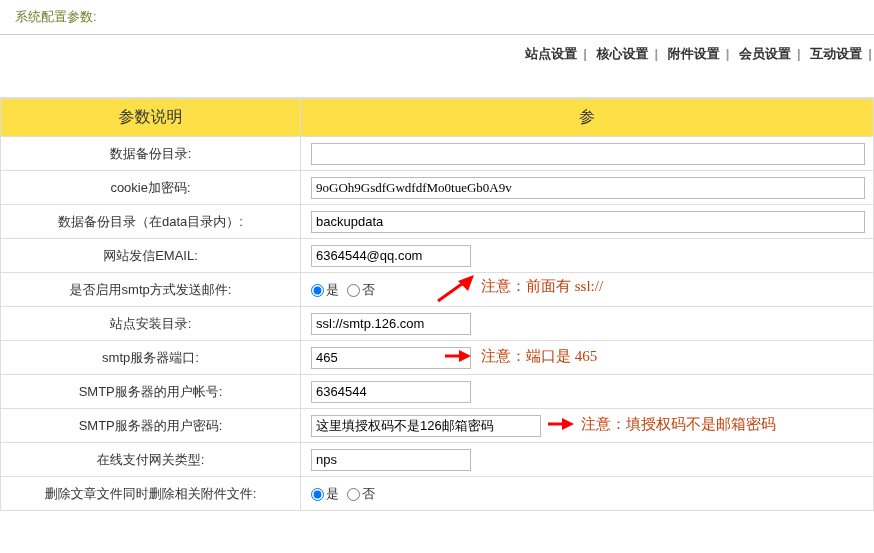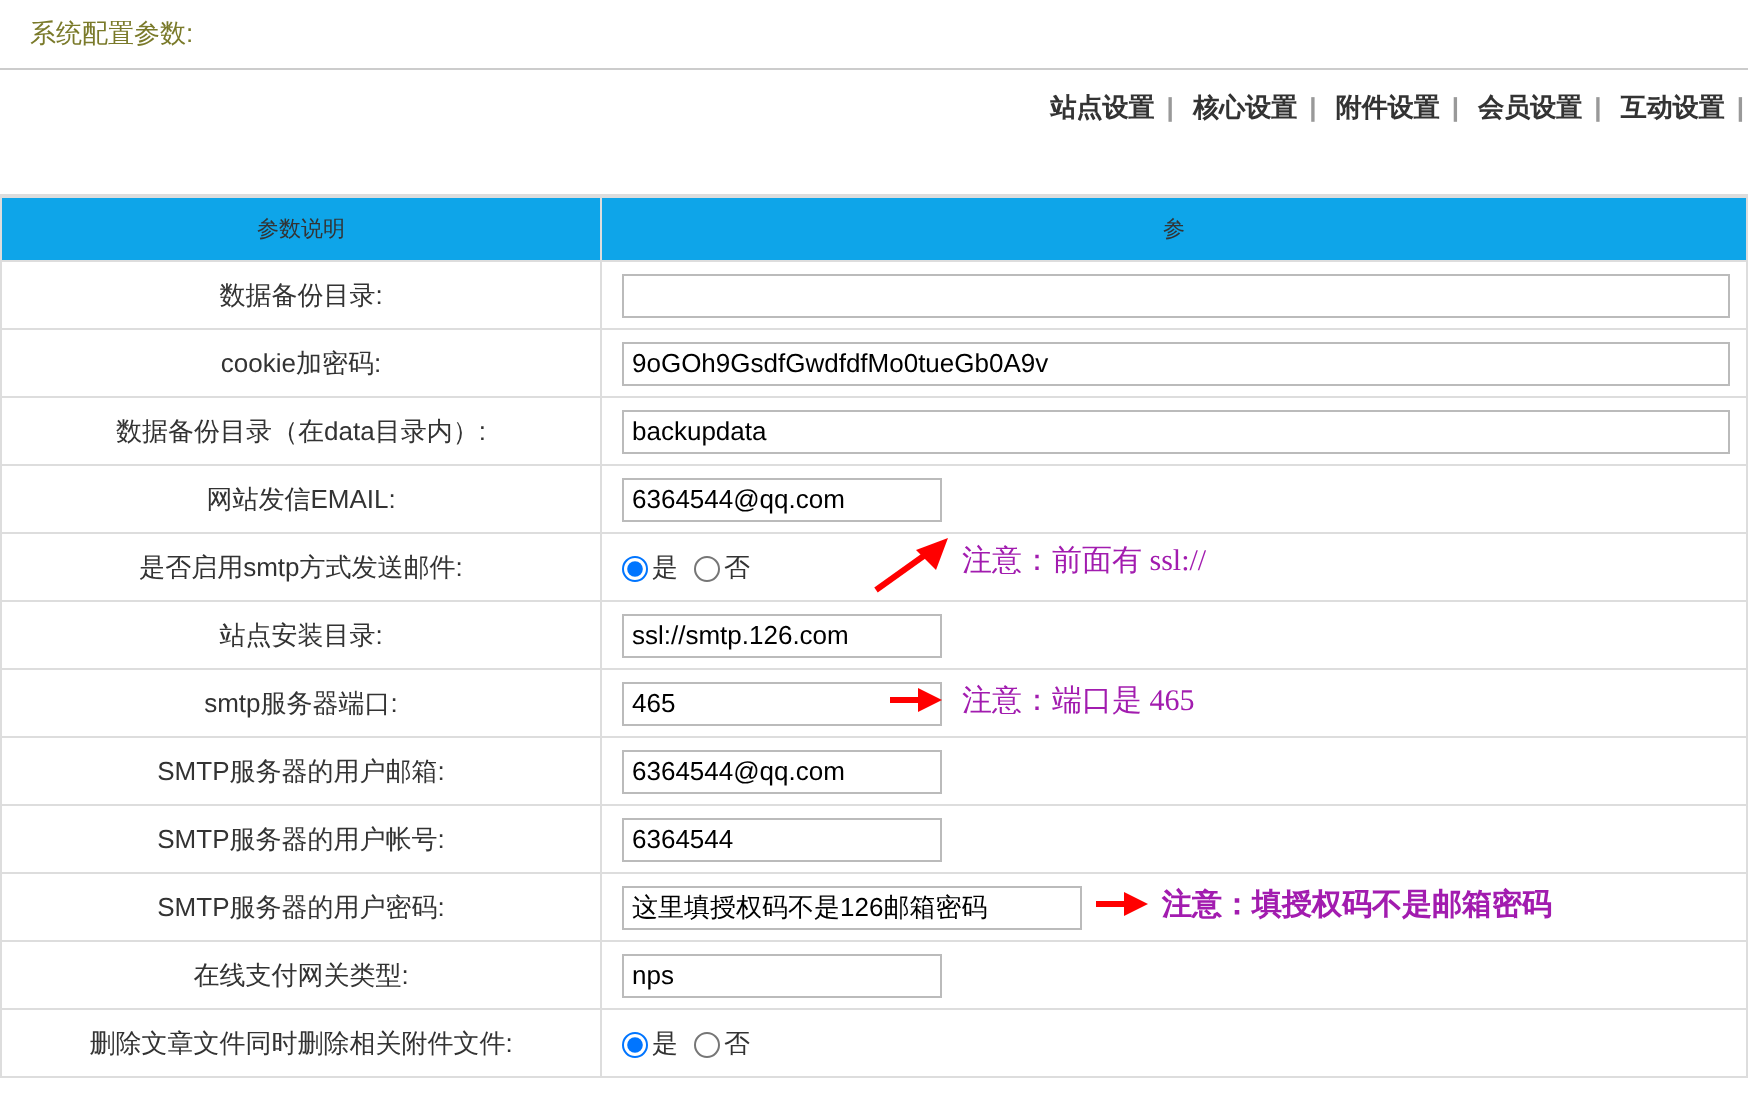--- a/index.html
+++ b/index.html
@@ -39,26 +39,26 @@
     .spacer {
       height: 25px;
       border-bottom: 1px solid #ddd;
     }
     table {
       width: 100%;
       border-collapse: collapse;
       margin-top: 0;
     }
     th {
-      background: #0ea5e9;
+      background: #fde047;
       border: 1px solid #ddd;
       padding: 8px;
       font-weight: normal;
       text-align: center;
-      font-size: 11px;
+      font-size: 16px;
     }
     td {
       border: 1px solid #ddd;
       padding: 5px 8px;
       vertical-align: middle;
       height: 34px;
     }
     td.label {
       width: 300px;
       text-align: center;
@@ -83,21 +83,21 @@
     }
     input[type="radio"] {
       margin: 0 2px 0 0;
       vertical-align: middle;
     }
     .radio-group label {
       margin-right: 8px;
       cursor: pointer;
     }
     .annotation {
-      color: #a21caf;
+      color: #c2410c;
       font-family: "SimSun", serif;
       font-size: 15px;
       position: absolute;
       white-space: nowrap;
     }
     .arrow {
       position: absolute;
       pointer-events: none;
     }
   </style>
@@ -125,21 +125,21 @@
       <th>参</th>
     </tr>
   </thead>
   <tbody id="table-body">
       <tr>
         <td class="label">数据备份目录:</td>
         <td class="value"><input type="text" style="width: 100%;"></td>
       </tr>
       <tr>
         <td class="label">cookie加密码:</td>
-        <td class="value"><input type="text" value="9oGOh9GsdfGwdfdfMo0tueGb0A9v" style="width: 100%;"></td>
+        <td class="value"><input type="text" value="9oGOh9GsdfGwdfdfMo0tueGb0A9v" style="width: 100%; font-family: Liberation Serif, serif;"></td>
       </tr>
       <tr>
         <td class="label">数据备份目录（在data目录内）:</td>
         <td class="value"><input type="text" value="backupdata" style="width: 100%;"></td>
       </tr>
       <tr>
         <td class="label">网站发信EMAIL:</td>
         <td class="value"><input type="text" class="narrow" value="6364544@qq.com" style=""></td>
       </tr>
       <tr>
@@ -154,33 +154,29 @@
         <td class="value"><input type="text" class="narrow" value="ssl://smtp.126.com" style=""></td>
       </tr>
       <tr>
         <td class="label">smtp服务器端口:</td>
         <td class="value"><input type="text" class="narrow" value="465" style=""><svg width="30" height="14" class="arrow" style="left: 142px; top: 8px;">
             <path d="M 2 7 L 20 7" stroke="#ff0000" stroke-width="3" fill="none"></path>
             <polygon points="28,7 16,1 16,13" fill="#ff0000"></polygon>
           </svg><span class="annotation" style="left: 180px; top: 6px;">注意：端口是 465</span></td>
       </tr>
       <tr>
-        <td class="label">SMTP服务器的用户邮箱:</td>
-        <td class="value"><input type="text" class="narrow" value="6364544@qq.com" style=""></td>
-      </tr>
-      <tr>
         <td class="label">SMTP服务器的用户帐号:</td>
         <td class="value"><input type="text" class="narrow" value="6364544" style=""></td>
       </tr>
       <tr>
         <td class="label">SMTP服务器的用户密码:</td>
         <td class="value"><input type="text" value="这里填授权码不是126邮箱密码" style="width: 230px;"><svg width="30" height="14" class="arrow" style="left: 245px; top: 8px;">
             <path d="M 2 7 L 20 7" stroke="#ff0000" stroke-width="3" fill="none"></path>
             <polygon points="28,7 16,1 16,13" fill="#ff0000"></polygon>
-          </svg><span class="annotation" style="left: 280px; top: 6px; font-weight: bold;">注意：填授权码不是邮箱密码</span></td>
+          </svg><span class="annotation" style="left: 280px; top: 6px;">注意：填授权码不是邮箱密码</span></td>
       </tr>
       <tr>
         <td class="label">在线支付网关类型:</td>
         <td class="value"><input type="text" class="narrow" value="nps" style=""></td>
       </tr>
       <tr>
         <td class="label">删除文章文件同时删除相关附件文件:</td>
         <td class="value"><span class="radio-group"><label><input type="radio" name="r11" checked="" style="">是</label><label><input type="radio" name="r11" style="">否</label></span></td>
       </tr>
     </tbody>

